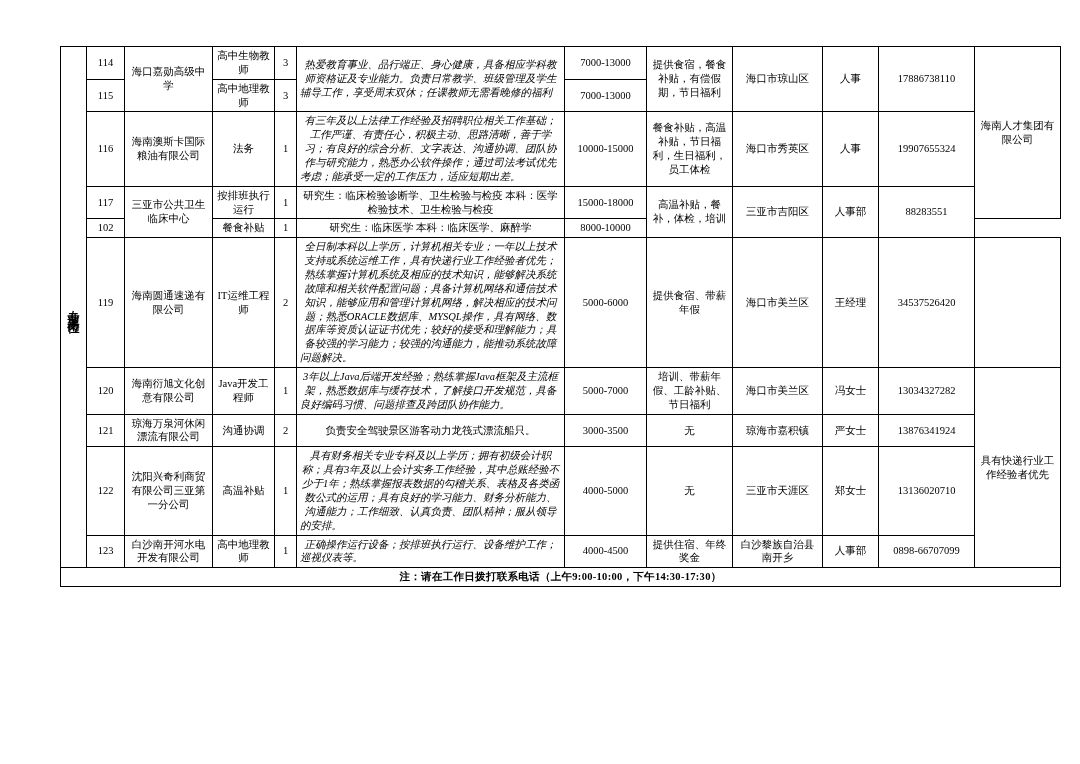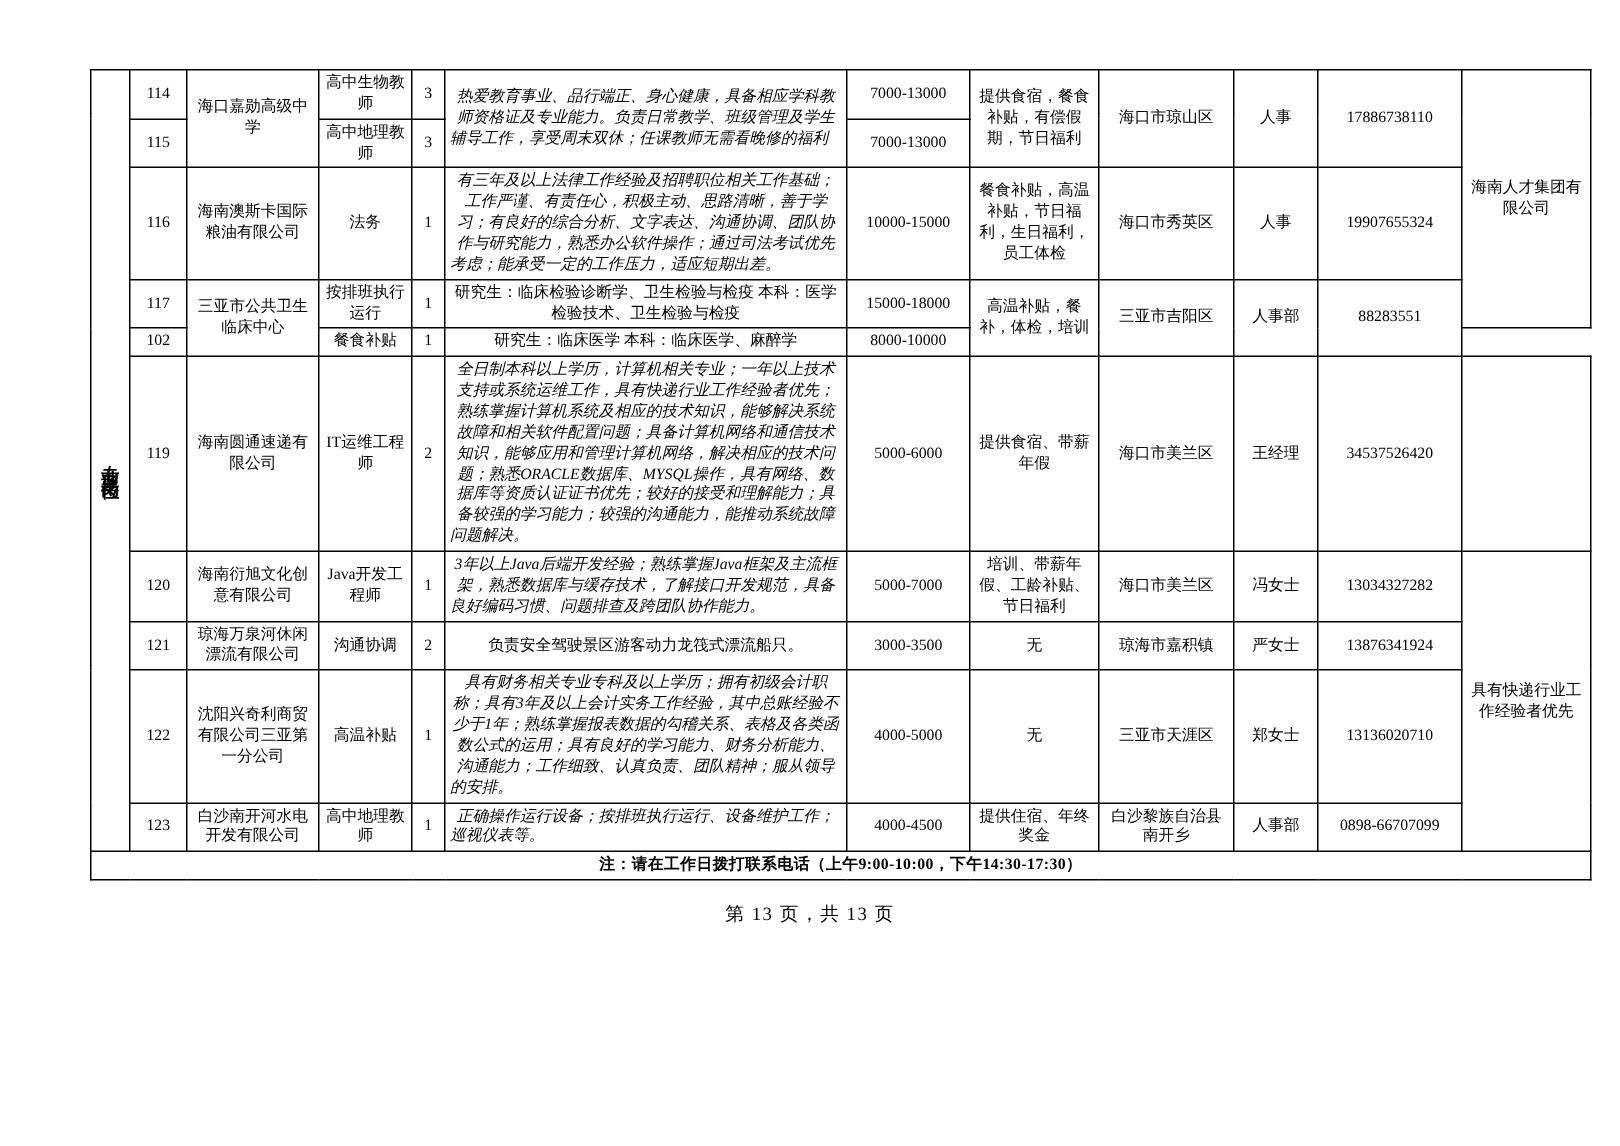--- a/index.html
+++ b/index.html
@@ -217,14 +217,13 @@
         <td>白沙黎族自治县南开乡</td>
         <td>人事部</td>
         <td class="num">0898-66707099</td>
       </tr>
 
       <tr class="note-row">
         <td colspan="12">注：请在工作日拨打联系电话（上午9:00-10:00，下午14:30-17:30）</td>
       </tr>
     </tbody>
   </table>
-  <div class="footer">第 13 页，共 13 页</div>
 </div>
 
 </body></html>

